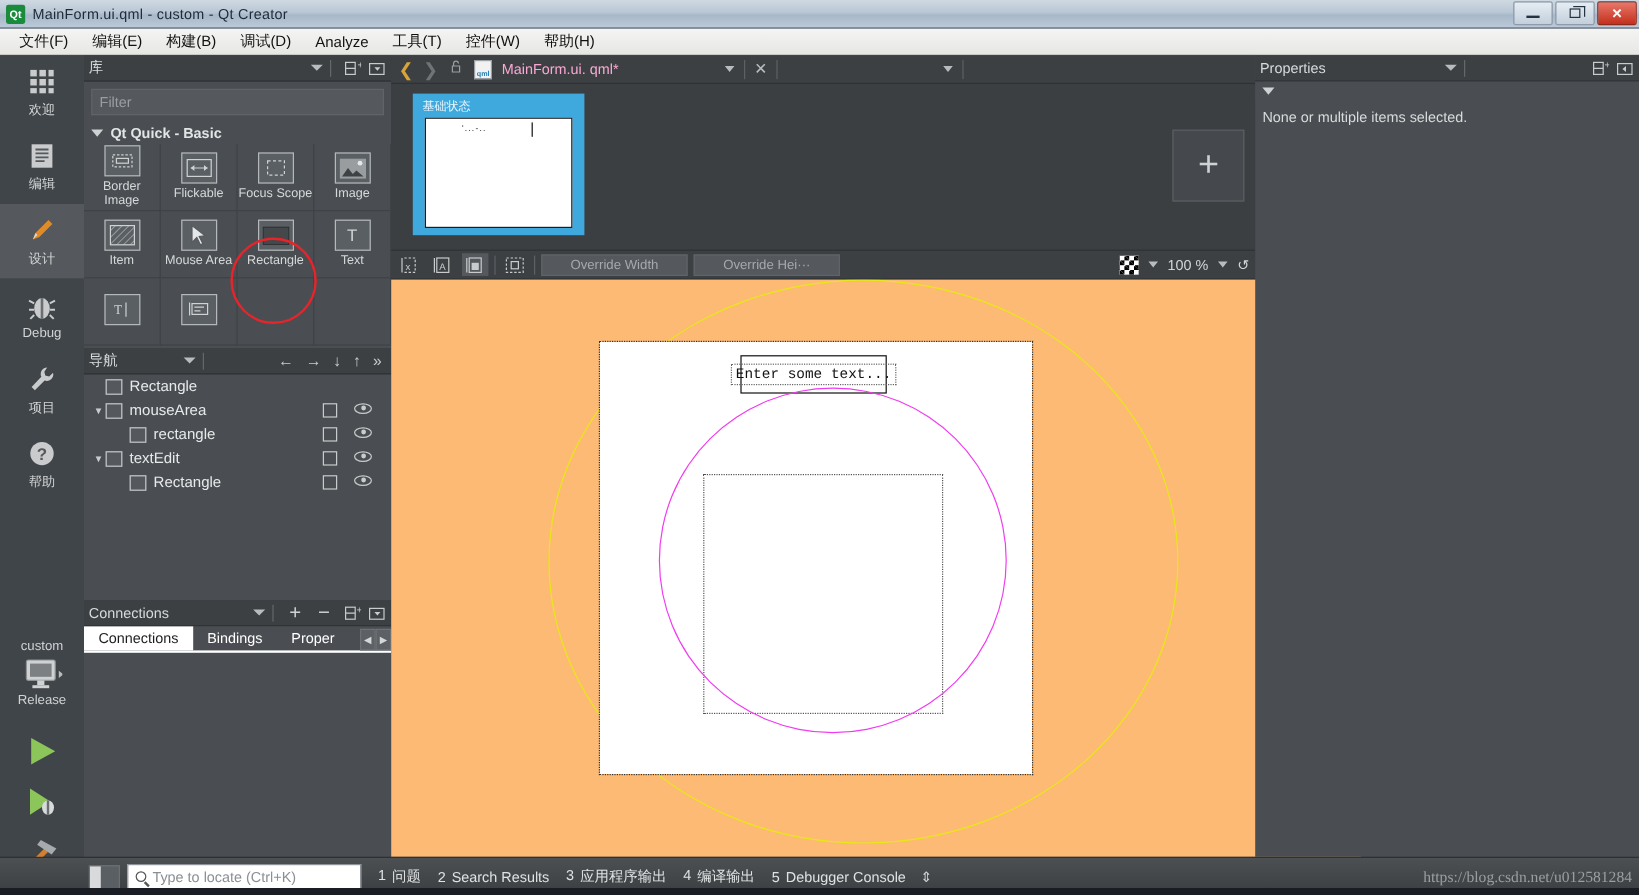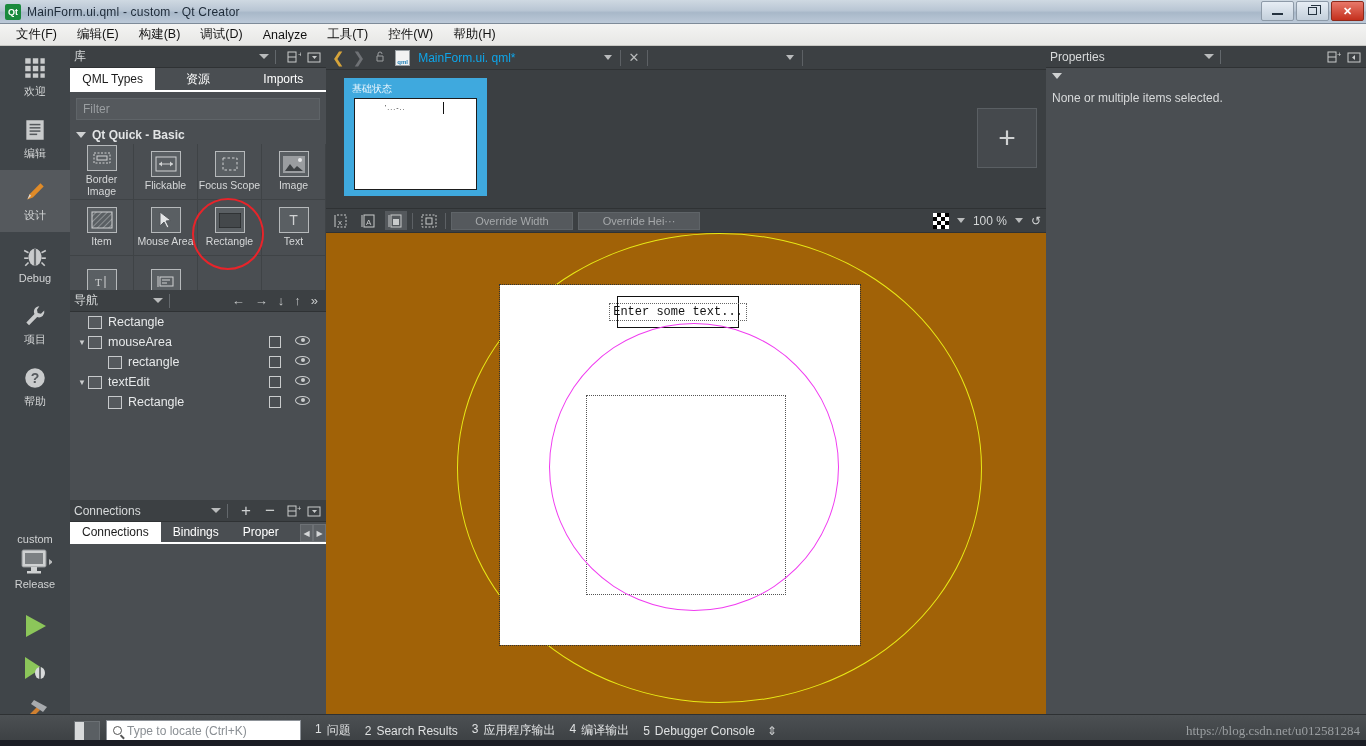--- a/index.html
+++ b/index.html
@@ -177,21 +177,21 @@
     position:absolute; left:326px; top:46px; width:720px; height:24px;
     background:#3c4043; display:flex; align-items:center; gap:8px; padding:0 6px;
     border-bottom:1px solid #2f3234;
   }
   .dt-arrow { color:#d6a43a; font-size:15px; }
   .dt-arrow.dim { color:#6f7276; }
   .qml-badge {
     width:15px;height:16px;background:#f2f2f2;border:1px solid #9aa0a4;position:relative;
     font-size:6px;color:#1f7fb5;display:flex;align-items:flex-end;justify-content:center; font-weight:bold;
   }
-  .dt-file { color:#0ea5e9; font-size:12px; font-family:"Liberation Sans",sans-serif;}
+  .dt-file { color:#f9a8d4; font-size:12px; font-family:"Liberation Sans",sans-serif;}
   .dt-caret { width:0;height:0;border-left:4px solid transparent;border-right:4px solid transparent;border-top:5px solid #b9bbbc; }
   .dt-x { color:#b9bbbc; font-size:13px; }
   .vsep { width:1px;height:16px;background:#5d6165; }
 
   .states-bar {
     position:absolute; left:326px; top:70px; width:720px; height:138px; background:#3b3f42;
   }
   .state-card {
     position:absolute; left:344px; top:78px; width:143px; height:118px;
     background:#3fa9de;
@@ -223,21 +223,21 @@
     color:#a6a9ab; font-size:11px; font-family:"Liberation Sans",sans-serif;
   }
   .zoomctl { margin-left:auto; display:flex; align-items:center; gap:8px; color:#d4d6d7; font-size:12px; }
   .checkerbtn { width:16px;height:16px; background:
       linear-gradient(45deg,#000 25%,transparent 25%,transparent 75%,#000 75%),
       linear-gradient(45deg,#000 25%,#fff 25%,#fff 75%,#000 75%);
       background-size:8px 8px; background-position:0 0,4px 4px; }
 
   .canvas-area {
     position:absolute; left:326px; top:233px; width:808px; height:481px;
-    background:#a16207; overflow:hidden;
+    background:#fdba74; overflow:hidden;
   }
   .form-rect {
     position:absolute; left:174px; top:52px; width:360px; height:360px;
     background:#ffffff; outline:1px dotted #333;
   }
   .child-rect {
     position:absolute; left:86px; top:110px; width:200px; height:200px;
     border:1px dotted #555;
   }
   .textedit-box {
@@ -445,25 +445,20 @@
           </svg>
       </span>
       <span class="hdr-btn">
         <svg width="14" height="14" viewBox="0 0 14 14">
             <rect x="1" y="3" width="12" height="9" fill="none" stroke="#c9cbcc"></rect>
             <path d="M5 6 l2.5 3 l2.5 -3 z" fill="#c9cbcc"></path>
           </svg>
       </span>
     </div>
 
-    <div class="lib-tabs">
-      <div class="lib-tab active">QML Types</div>
-      <div class="lib-tab">资源</div>
-      <div class="lib-tab">Imports</div>
-    </div>
 
     <div class="filter-box">
       <span>Filter</span>
     </div>
 
     <div class="section-row">
       <span class="tri-down"></span>
       <span>Qt Quick - Basic</span>
     </div>
 

